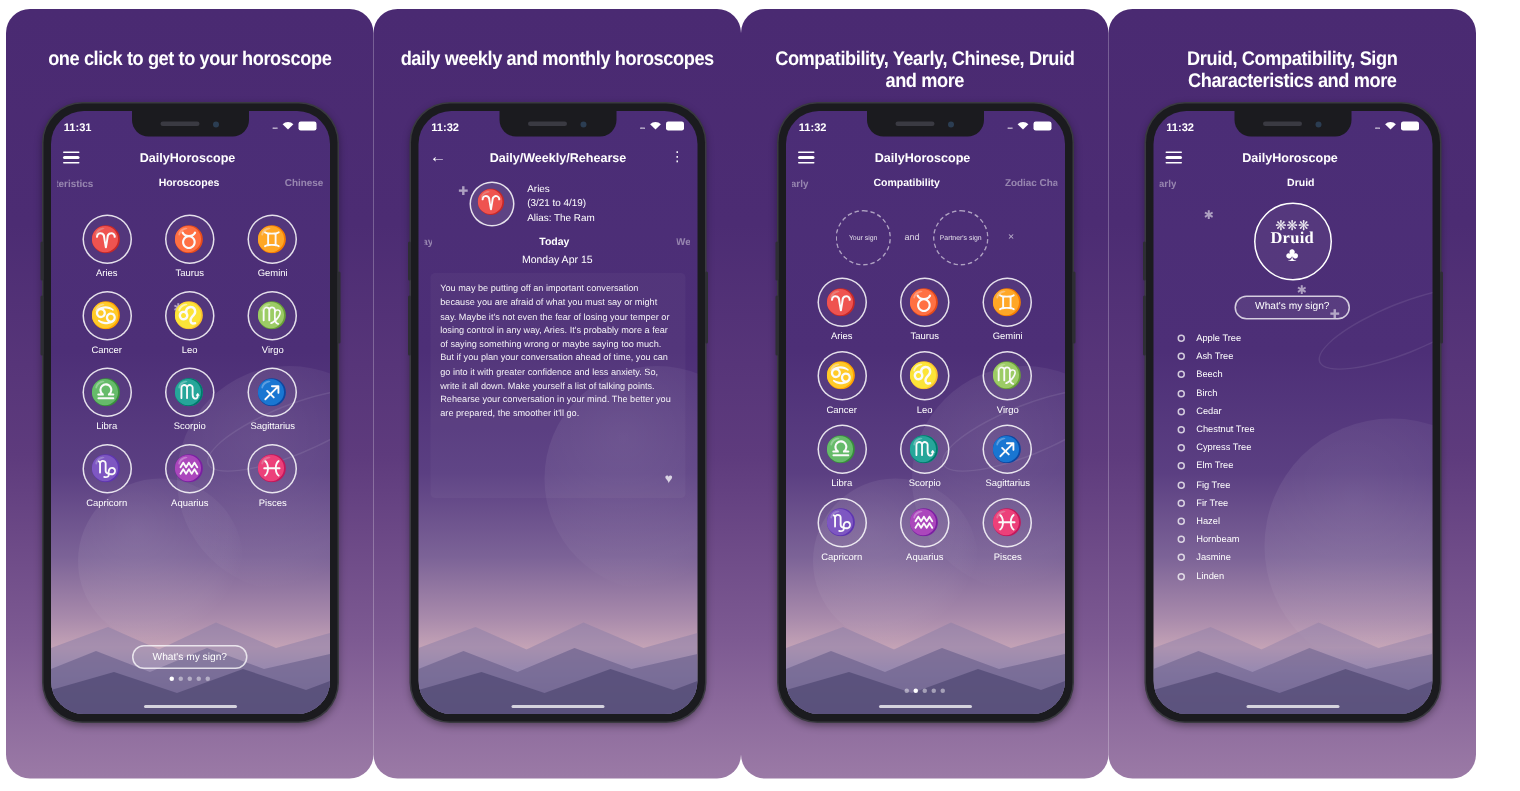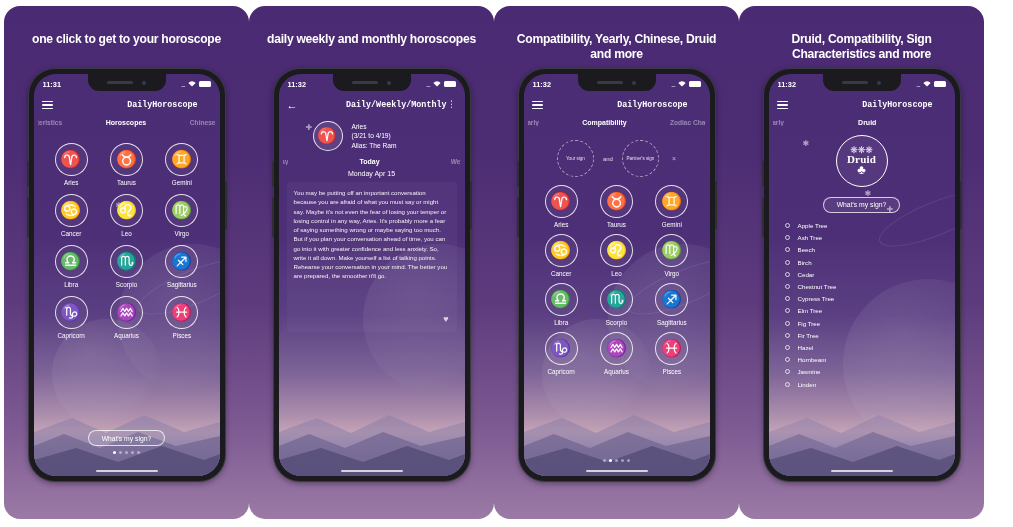--- a/index.html
+++ b/index.html
@@ -104,21 +104,21 @@
   .sb-right { display: flex; align-items: center; gap: 3px; }
   .batt { width: 12px; height: 6px; border-radius: 1.5px; background: #fff; }
   .sig  { opacity: .6; font-size: 6.5px; letter-spacing: -1px;}
 
   
   .appbar {
     position: relative; z-index: 4;
     height: 22px; display: flex; align-items: center;
     padding: 0 8px; color: #fff;
   }
-  .appbar .title { flex: 1; text-align: right; font-size: 8.4px; font-weight: bold; font-family: Liberation Mono, monospace; }
+  .appbar .title { flex: 1; text-align: center; font-size: 8.4px; font-weight: bold; }
   .hamb { width: 11px; display: flex; flex-direction: column; gap: 2px; }
   .hamb span { display: block; height: 1.6px; background: #fff; border-radius: 1px; }
   .backarrow { font-size: 11px; line-height: 1; }
   .kebab { width: 10px; text-align: center; font-size: 9px; letter-spacing: 0; line-height: .6; }
   .slot { width: 14px; }
 
   
   .tabs {
     position: relative; z-index: 4;
     display: flex; align-items: center; justify-content: space-between;
@@ -362,21 +362,21 @@
             <span class="sig">....</span>
             <svg width="8" height="6" viewBox="0 0 8 6">
                 <path d="M4 5.4 0.4 1.9A5 5 0 0 1 7.6 1.9z" fill="#fff"></path>
               </svg>
             <span class="batt"></span>
           </div>
         </div>
 
         <div class="appbar">
           <div class="backarrow">←</div>
-          <div class="title">Daily/Weekly/Monthly</div>
+          <div class="title">Daily/Weekly/Rehearse</div>
           <div class="kebab">⋮</div>
         </div>
 
         <div class="signhead">
           <div class="av">♈</div>
           <div class="meta">
             <div>Aries</div>
             <div>(3/21 to 4/19)</div>
             <div>Alias: The Ram</div>
           </div>

